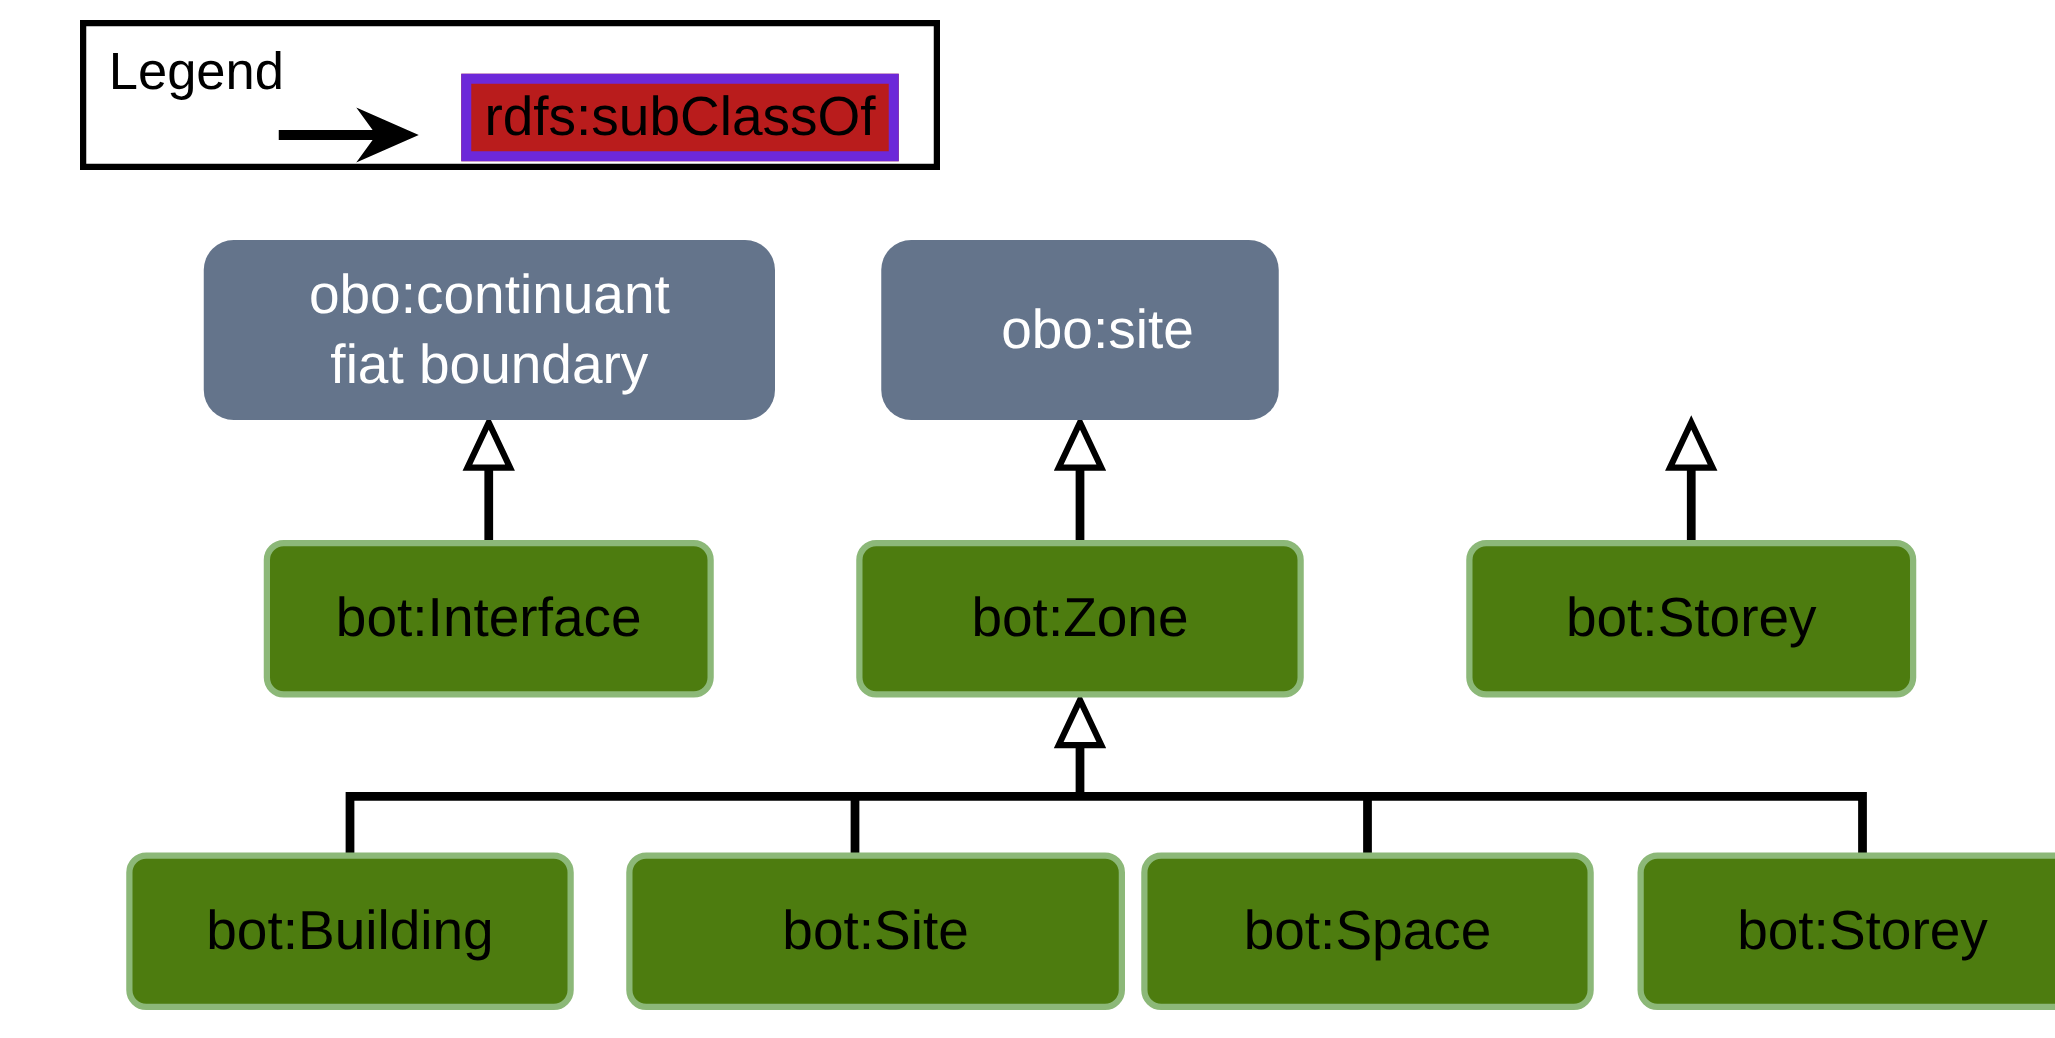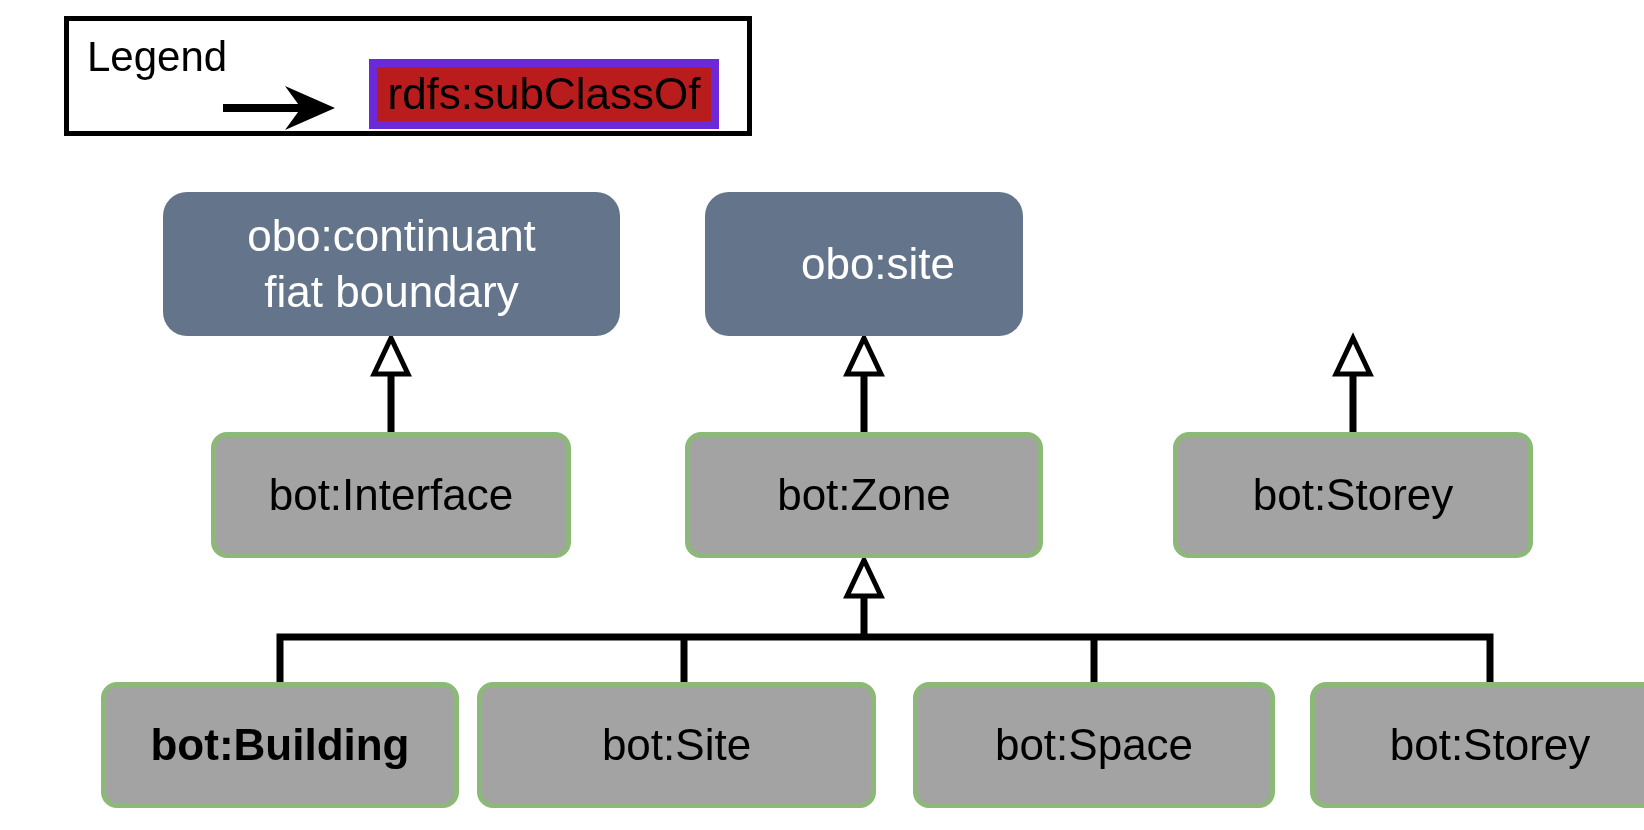--- a/index.html
+++ b/index.html
@@ -76,37 +76,37 @@
     color: #ffffff;
     border-radius: 24px;
   }
   .node.green {
     background: #0c8a0c;
     color: #ffffff;
     border: 7px solid #115c11;
     border-radius: 28px;
   }
   .node.light {
-    background: #a3a3a3;
+    background: #4d7c0f;
     color: #000000;
     border: 5px solid #8cb878;
     border-radius: 16px;
   }
 
   
   #n-cfb  { left: 115px;  top: 192px; width: 457px; height: 144px; }
   #n-site { left: 657px;  top: 192px; width: 318px; height: 144px; padding-left: 28px; }
   #n-iof  { left: 1067px; top: 192px; width: 476px; height: 144px; }
   
   #n-interface { left: 163px;  top: 432px; width: 360px; height: 126px; }
   #n-zone      { left: 637px;  top: 432px; width: 358px; height: 126px; }
   #n-element   { left: 1125px; top: 432px; width: 360px; height: 126px; }
   
-  #n-building { left: 53px;   top: 682px; width: 358px; height: 126px; font-weight: bold; }
-  #n-botsite  { left: 429px;  top: 682px; width: 399px; height: 126px; }
+  #n-building { left: 53px;   top: 682px; width: 358px; height: 126px; }
+  #n-botsite  { left: 453px;  top: 682px; width: 399px; height: 126px; }
   #n-space    { left: 865px;  top: 682px; width: 362px; height: 126px; }
   #n-storey   { left: 1262px; top: 682px; width: 360px; height: 126px; }
 
   .two-line { display: block; }
 </style>
 </head>
 <body>
 
 <div id="canvas">
 

